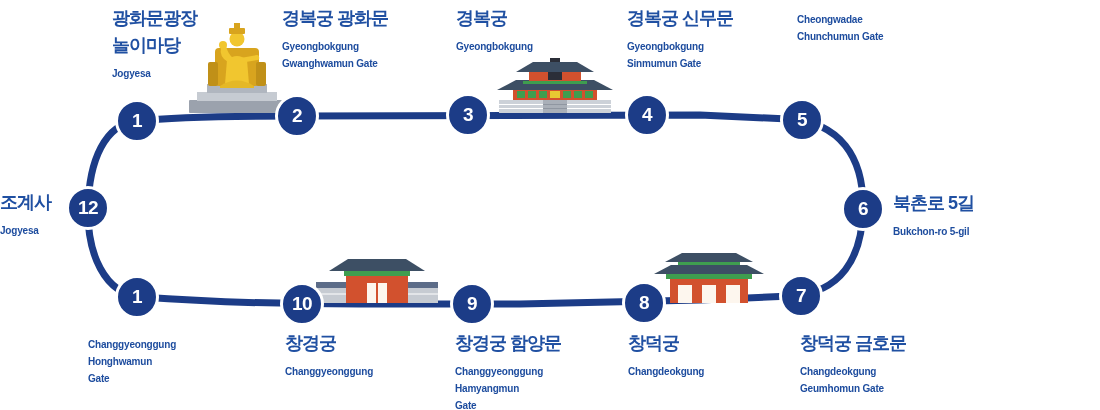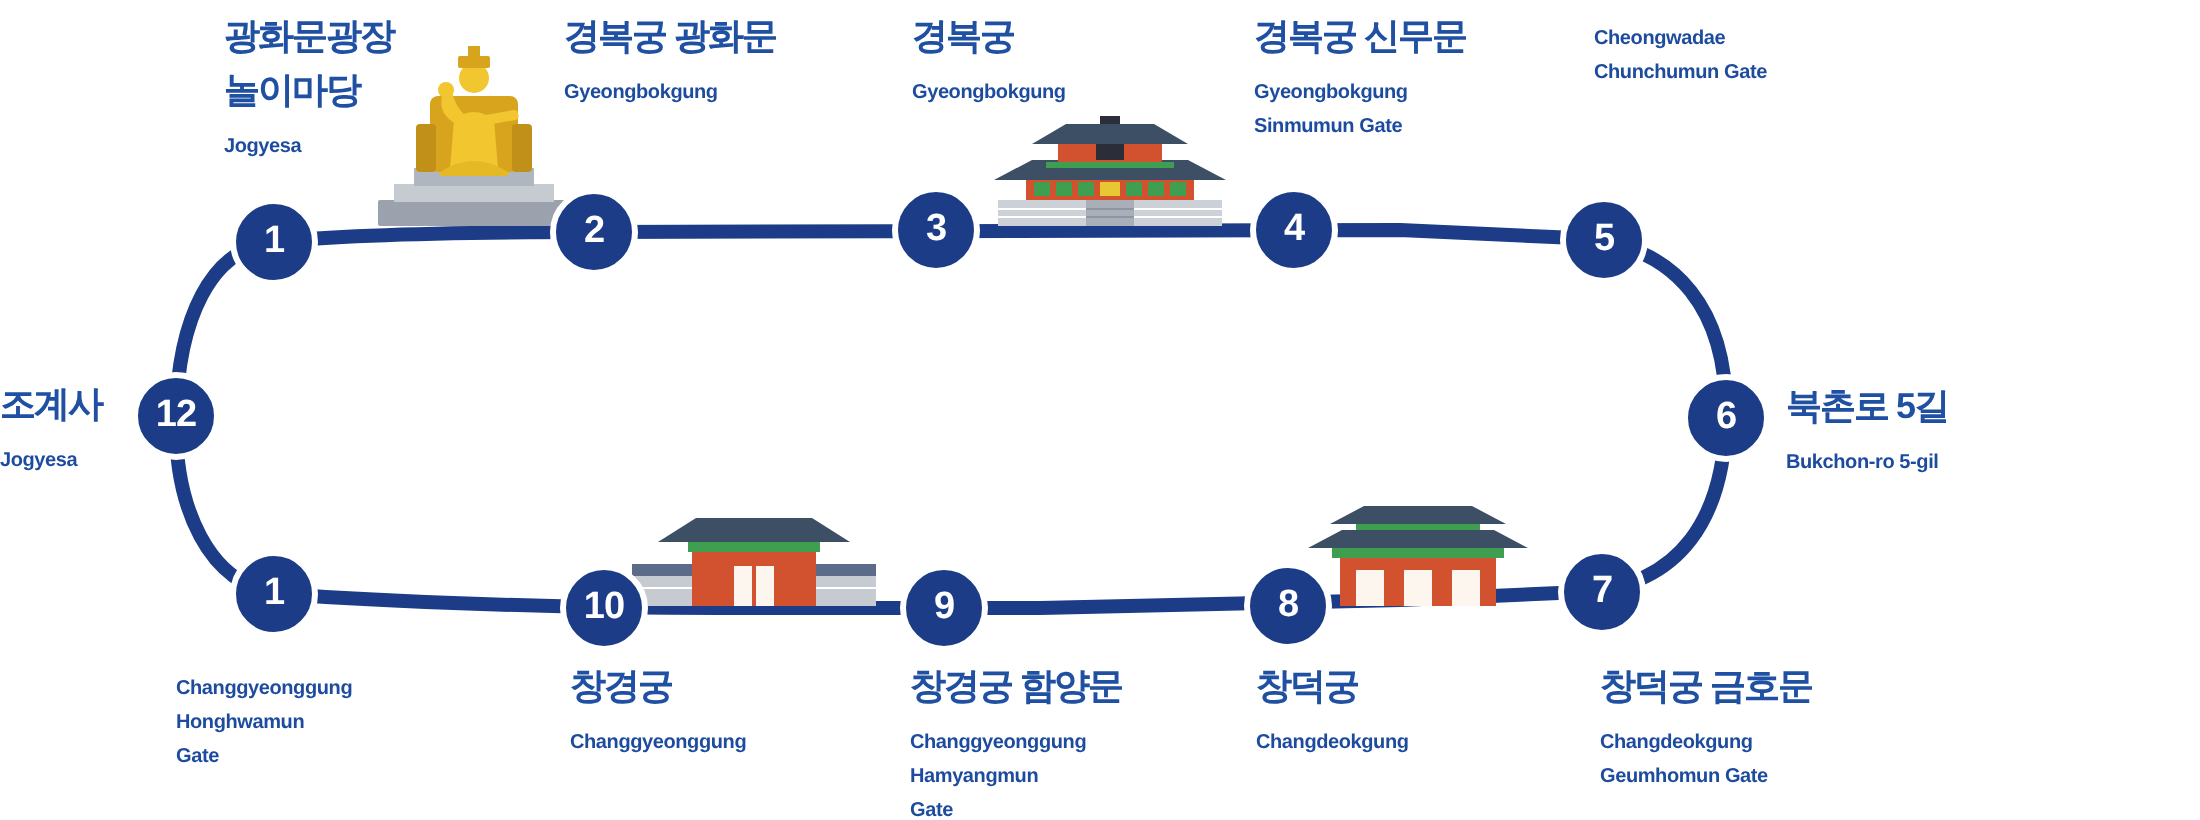--- a/index.html
+++ b/index.html
@@ -157,20 +157,21 @@
         <div>Jogyesa</div>
     </div>
   </div>
 
   <div class="stop-label" style="left:282px;top:5px">
     <div class="kt">
         <div>경복궁 광화문</div>
       </div>
     <div class="es">
       <div>Gyeongbokgung</div>
+        <div>Gwanghwamun Gate</div>
     </div>
   </div>
 
   <div class="stop-label" style="left:456px;top:5px">
     <div class="kt">
         <div>경복궁</div>
       </div>
     <div class="es">
         <div>Gyeongbokgung</div>
       </div>

